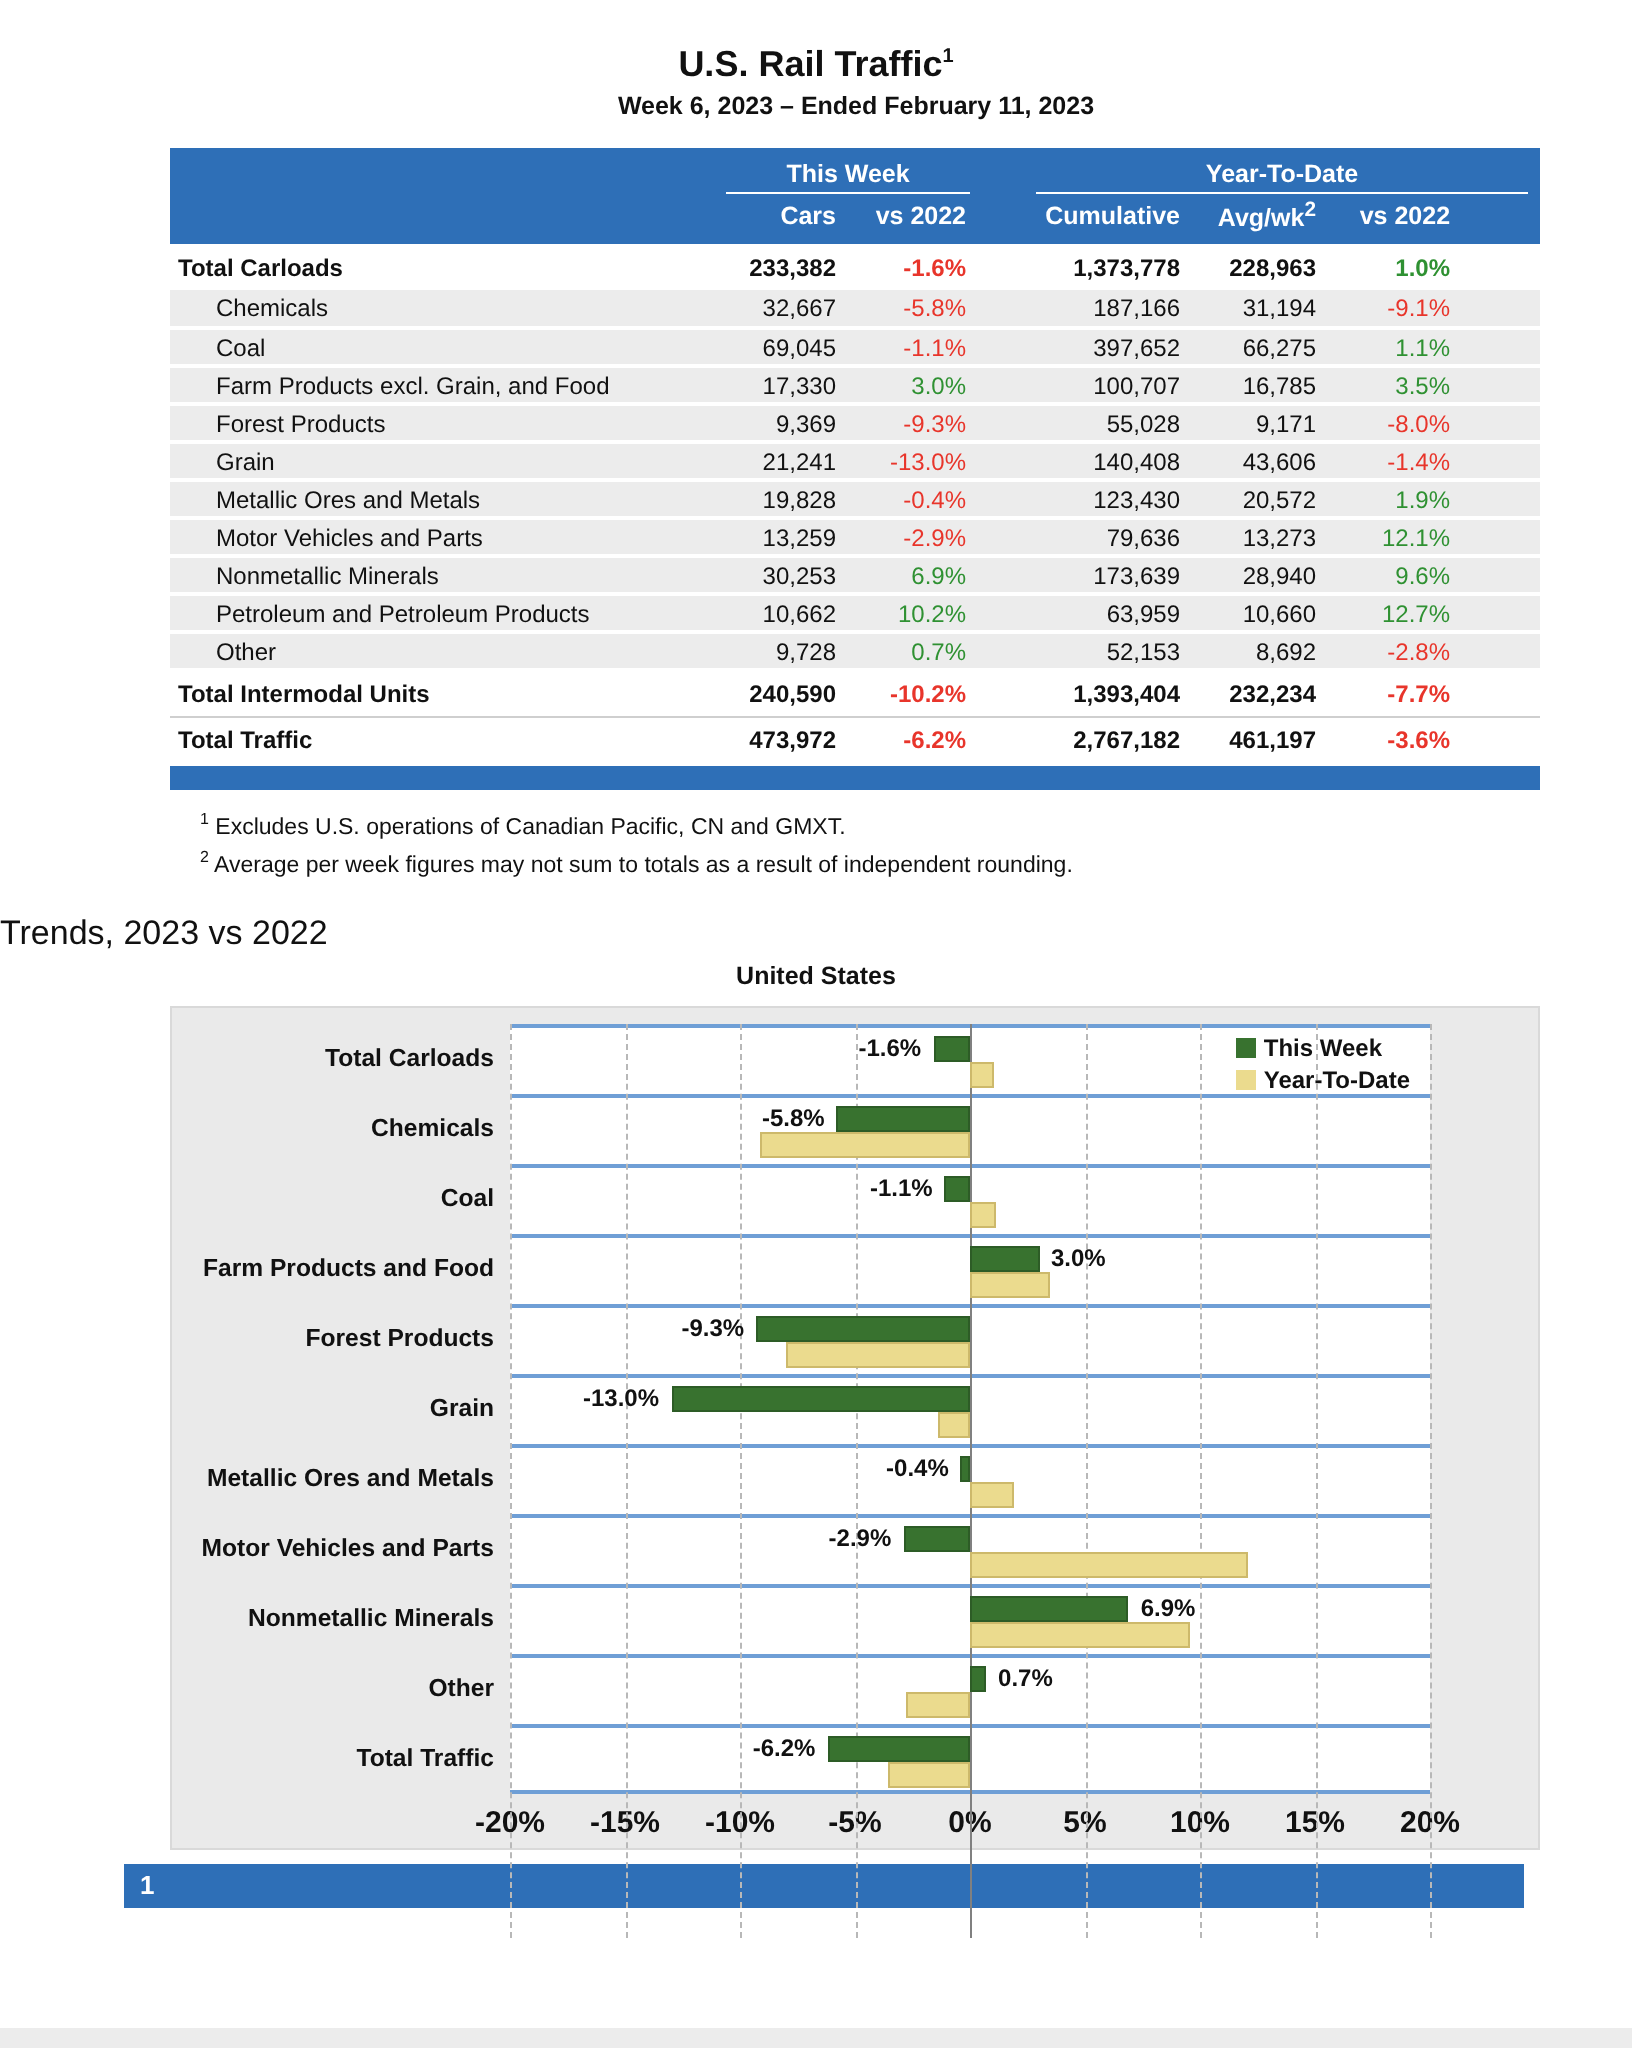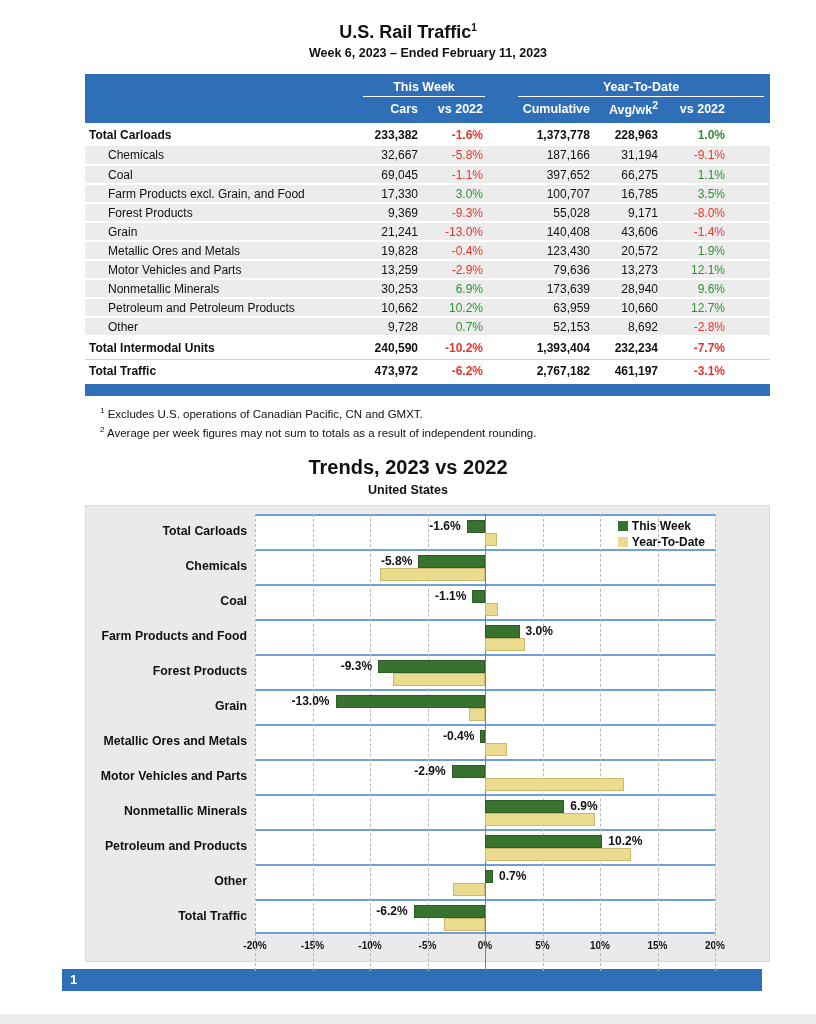--- a/index.html
+++ b/index.html
@@ -31,21 +31,21 @@
   tr.cat td.lbl { padding-left:23px; }
   .neg { color:#E8352B; }
   .pos { color:#2F9132; }
   .table-bottom-bar { height:12px; background:#2E6FB7; margin-top:2px; }
 
   
   .footnotes { margin:9px 0 0 100px; font-size:11.5px; line-height:1.6; }
   .footnotes sup { font-size:8px; }
 
   
-  .chart-title    { text-align:center; font-size:20px; font-weight:bold; margin-top:14px; }
+  .chart-title    { text-align:left; font-size:17px; font-weight:normal; margin-top:14px; }
   .chart-subtitle { text-align:center; font-size:12.5px; font-weight:bold; margin-top:4px; }
 
   
   .chart-box { margin:8px 0 0 85px; width:685px; background:#EAEAEA;
                border:1px solid #d9d9d9; padding-top:8px; }
   .chart-inner { position:relative; }
   .band { display:flex; height:35px; }
   .cat-label { width:169px; padding-right:8px; display:flex; align-items:center;
                justify-content:flex-end; font-size:12.3px; font-weight:bold; white-space:nowrap; }
   .plotcell { width:460px; position:relative; background:#fff; border-top:2px solid #6F9FD6; }
@@ -57,21 +57,21 @@
   .bar { position:absolute; height:13px; z-index:2; }
   .bar-week { top:4px;  background:#38722F; border:1px solid #2d5c26; }
   .bar-ytd  { top:17px; background:#EBDB8E; border:1px solid #cdb96b; }
   .bar-label { position:absolute; top:3px; height:14px; line-height:14px; z-index:2;
                font-size:12px; font-weight:bold; white-space:nowrap; }
   .legend { position:absolute; top:3px; right:10px; z-index:3; font-size:12px; font-weight:bold; }
   .legend-row { display:flex; align-items:center; margin-bottom:2px; }
   .swatch { width:10px; height:10px; margin-right:4px; display:inline-block; }
   .axis-row { margin-left:169px; width:460px; position:relative; height:27px; }
   .axis-tick { position:absolute; top:6px; transform:translateX(-50%);
-               font-size:10px; font-weight:bold; white-space:nowrap; }
+               font-size:15px; font-weight:bold; white-space:nowrap; }
 
   
   .footer-bar { margin:7px 0 0 62px; width:700px; height:22px; background:#2E6FB7;
                 color:#fff; font-size:13px; font-weight:bold; display:flex;
                 align-items:center; justify-content:space-between; padding:0 10px 0 8px; }
   .bottom-strip { position:absolute; left:0; right:0; bottom:0; height:10px; background:#ECECEC; }
 </style>
 </head>
 <body>
 
@@ -219,21 +219,21 @@
           <td class="num">232,234</td>
           <td class="num last neg">-7.7%</td>
         </tr>
         <tr class="tot lined">
           <td class="lbl">Total Traffic</td>
           <td class="num">473,972</td>
           <td class="num neg">-6.2%</td>
           <td class=""></td>
           <td class="num">2,767,182</td>
           <td class="num">461,197</td>
-          <td class="num last neg">-3.1%</td>
+          <td class="num last neg">-3.6%</td>
         </tr>
       </tbody>
   </table>
   <div class="table-bottom-bar"></div>
 </div>
 
 <div class="footnotes">
   <div><sup>1</sup> <span>Excludes U.S. operations of Canadian Pacific, CN and GMXT.</span></div>
   <div><sup>2</sup> <span>Average per week figures may not sum to totals as a result of independent rounding.</span></div>
 </div>
@@ -330,28 +330,20 @@
       </div>
       <div class="band">
         <div class="cat-label">Nonmetallic Minerals</div>
         <div class="plotcell">
           <div class="bar bar-week" style="background: rgb(56, 114, 47); left: 50%; width: 17.25%;"></div>
           <div class="bar bar-ytd" style="background: rgb(235, 219, 142); left: 50%; width: 24%;"></div>
           <span class="bar-label" style="left: calc(67.25% + 6px);">6.9%</span>
         </div>
       </div>
       <div class="band">
-        <div class="cat-label">Petroleum and Products</div>
-        <div class="plotcell">
-          <div class="bar bar-week" style="background: rgb(56, 114, 47); left: 50%; width: 25.5%;"></div>
-          <div class="bar bar-ytd" style="background: rgb(235, 219, 142); left: 50%; width: 31.75%;"></div>
-          <span class="bar-label" style="left: calc(75.5% + 6px);">10.2%</span>
-        </div>
-      </div>
-      <div class="band">
         <div class="cat-label">Other</div>
         <div class="plotcell">
           <div class="bar bar-week" style="background: rgb(56, 114, 47); left: 50%; width: 1.75%;"></div>
           <div class="bar bar-ytd" style="background: rgb(235, 219, 142); left: 43%; width: 7%;"></div>
           <span class="bar-label" style="left: calc(51.75% + 6px);">0.7%</span>
         </div>
       </div>
       <div class="band">
         <div class="cat-label">Total Traffic</div>
         <div class="plotcell">

